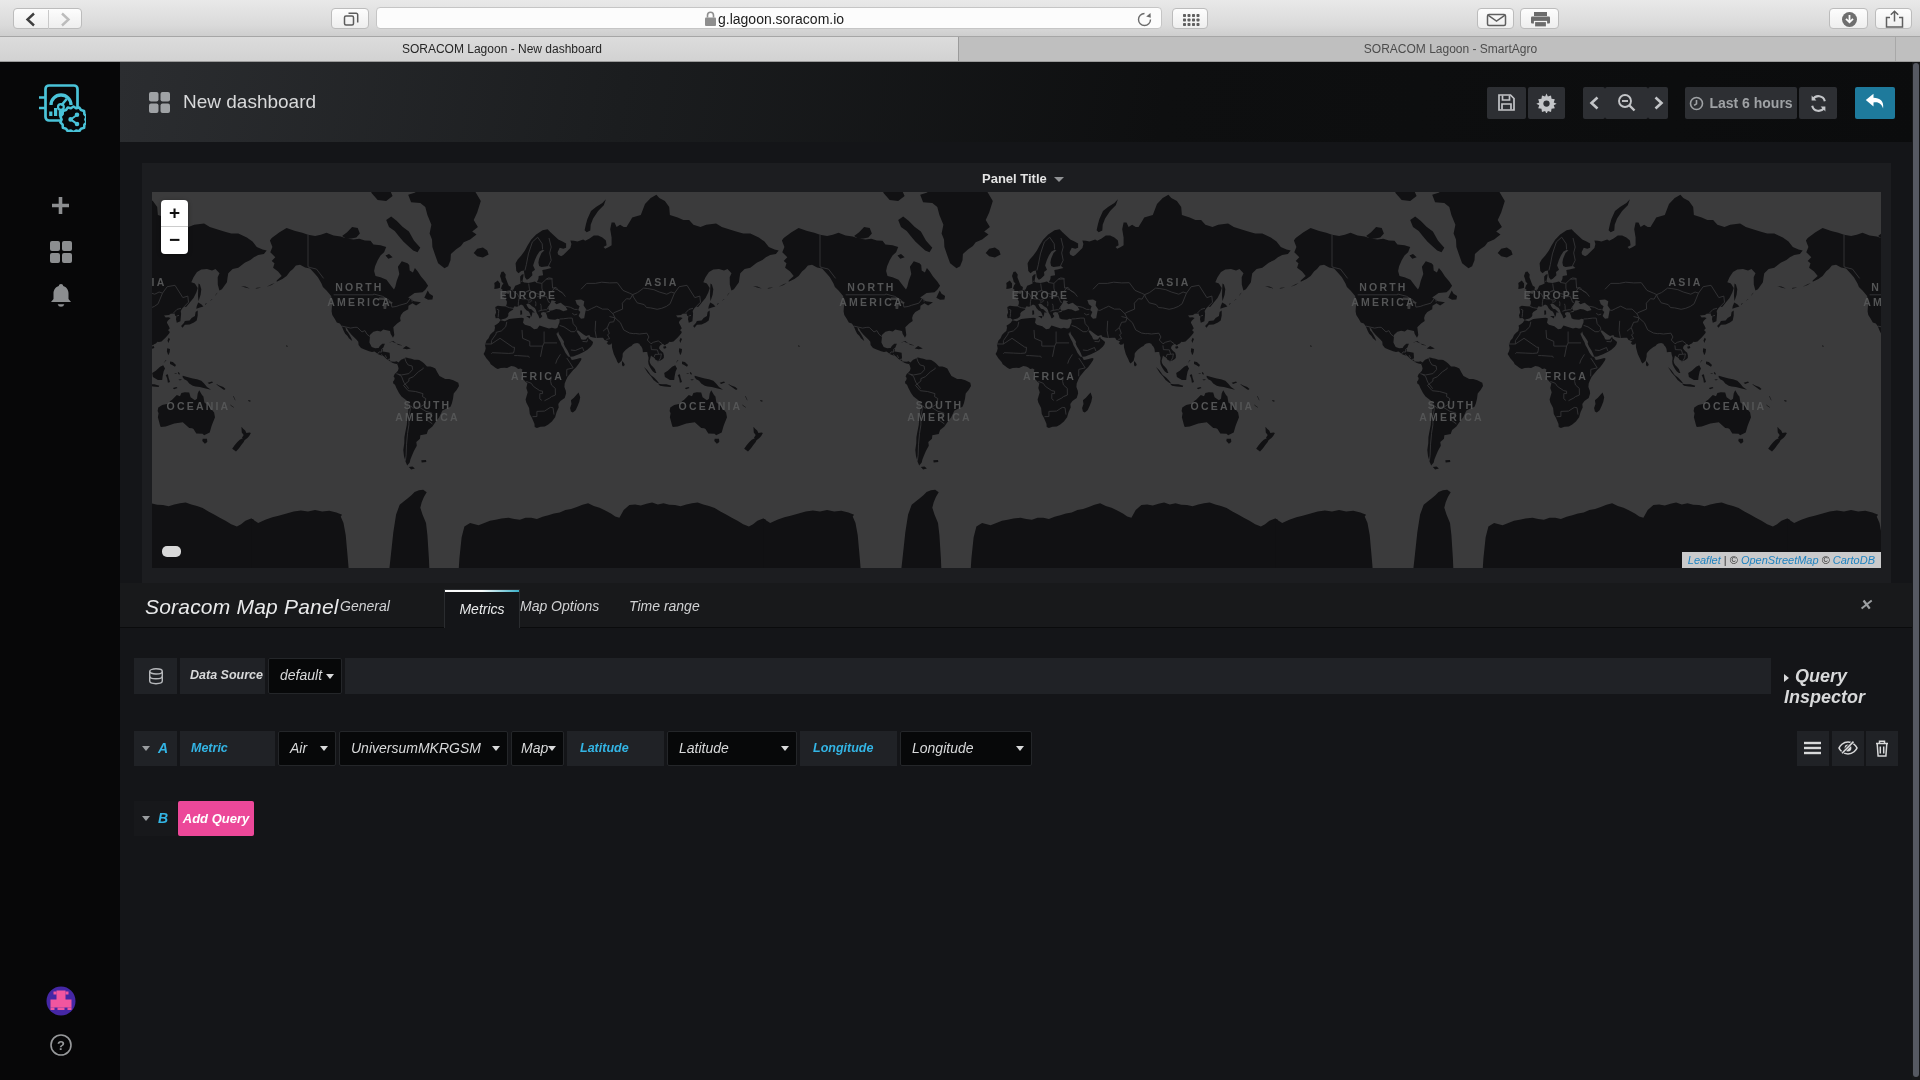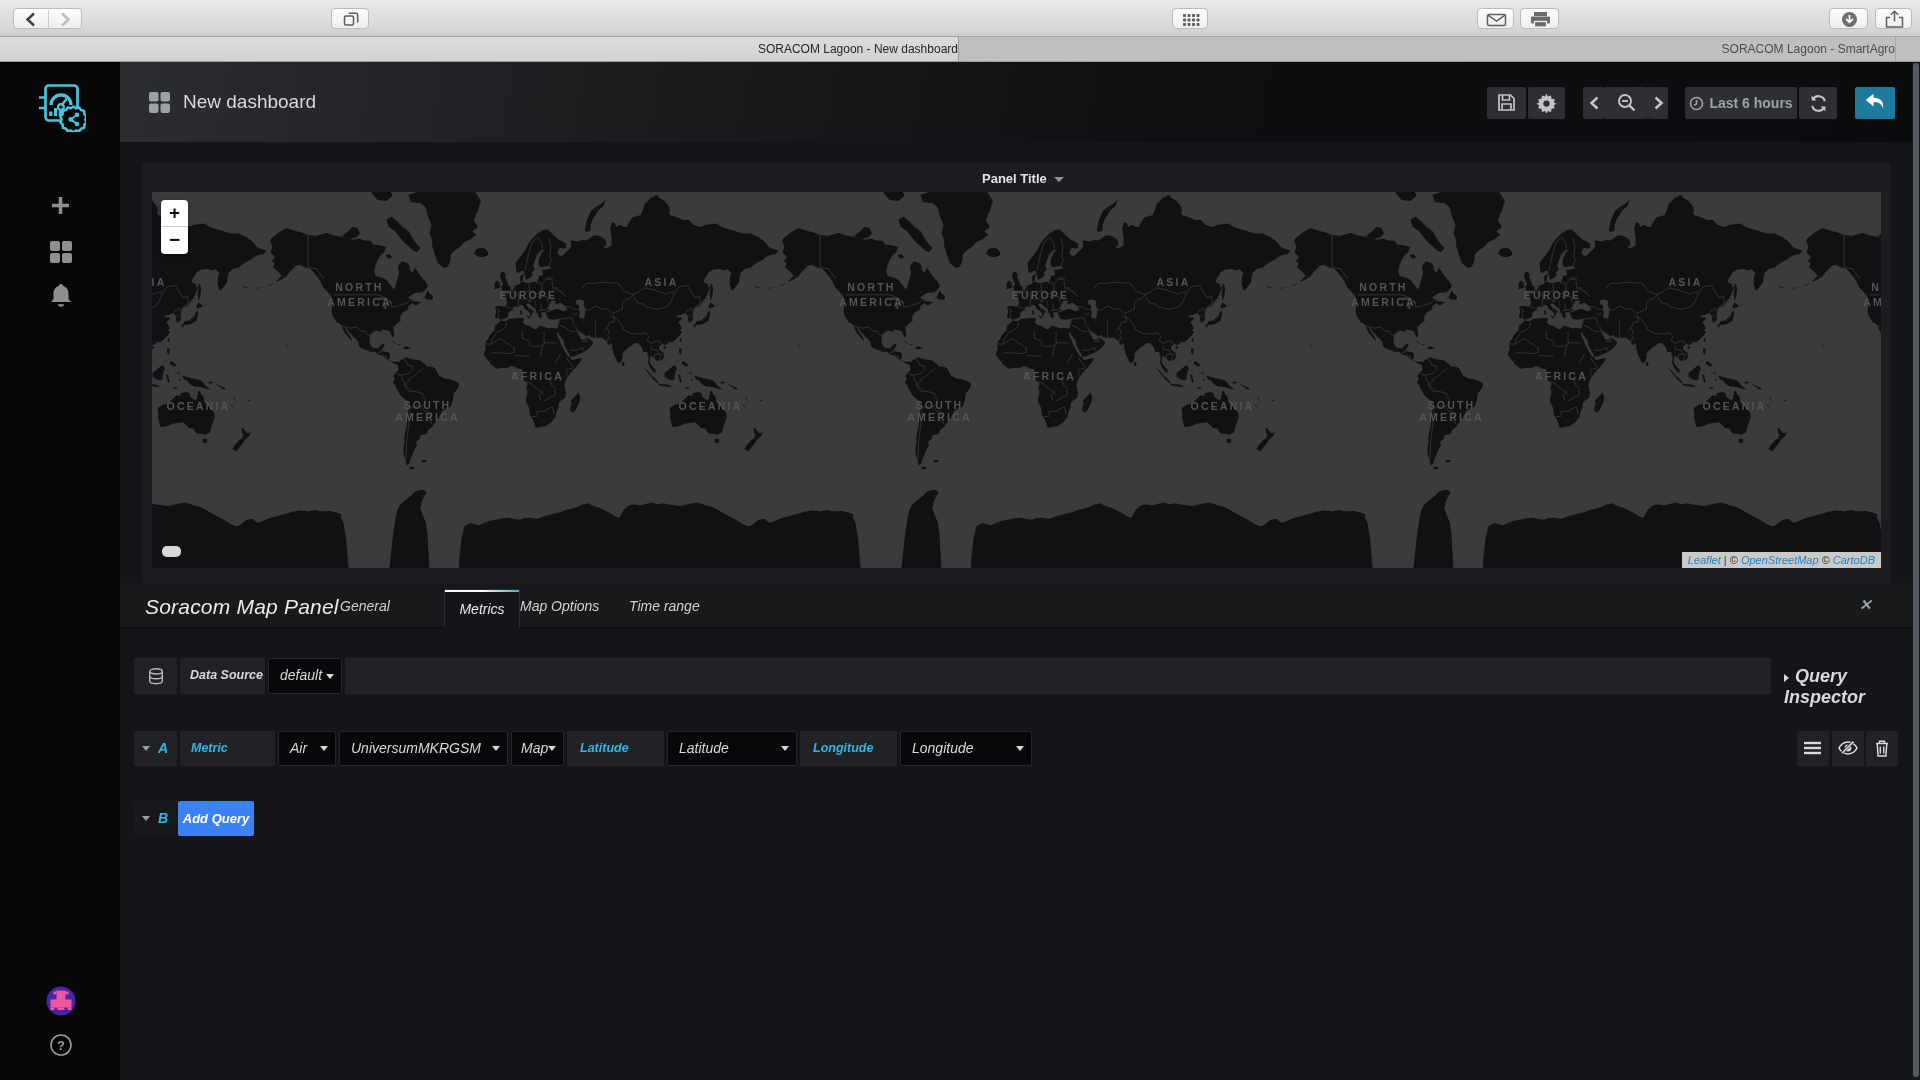--- a/index.html
+++ b/index.html
@@ -7,21 +7,21 @@
 
 #toolbar { position:absolute; left:0; top:0; width:1920px; height:37px;
   background:linear-gradient(#e9e9e9, #dadada 70%, #cecece); border-bottom:1px solid #a6a6a6; }
 .sbtn { position:absolute; top:8px; height:21px; background:linear-gradient(#fdfdfd,#eeeeee);
   border:1px solid #bcbcbc; border-radius:4px; }
 #addr { position:absolute; left:376px; top:7px; width:786px; height:22px; background:#fcfcfc;
   border:1px solid #c5c5c5; border-radius:4px; }
 #addr .txt { position:absolute; left:341px; top:3px; font-size:14px; color:#1b1b1b; }
 #tabbar { position:absolute; left:0; top:37px; width:1920px; height:25px; background:#bfbfbf;
   border-bottom:1px solid #9b9b9b; }
-.tab { position:absolute; top:0; height:24px; font-size:12px; color:#333; text-align:right;
+.tab { position:absolute; top:0; height:24px; font-size:12px; color:#333; text-align:center;
   line-height:25px; overflow:hidden; white-space:nowrap;padding-left:46px; }
 
 #page { position:absolute; left:0; top:62px; width:1920px; height:1018px; background:#141518; }
 #sidebar { position:absolute; left:0; top:0; width:120px; height:1018px; background:#070708; }
 #navbar { position:absolute; left:120px; top:0; width:1800px; height:80px;
   background:linear-gradient(100deg, #2b2d30 0%, #1b1d1f 28%, #0e0f10 58%, #0b0c0d 100%); }
 #navbar .title { position:absolute; left:63px; top:29px; font-size:19px; color:#d8d9da; }
 .navbtn { position:absolute; top:25px; height:32px; background:#2d2f33; border-radius:2px;
   color:#b6b8bb; text-align:center; }
 
@@ -70,20 +70,31 @@
     <svg width="69" height="21" viewBox="0 0 69 21">
       <line x1="34.5" y1="1" x2="34.5" y2="20" stroke="#c9c9c9" stroke-width="1"></line>
       <path d="M20,4.5 L13.5,10.5 L20,16.5" stroke="#3e3e3e" stroke-width="2.4" fill="none"></path>
       <path d="M48,4.5 L54.5,10.5 L48,16.5" stroke="#bcbcbc" stroke-width="2.4" fill="none"></path>
     </svg>
   </div>
   <div class="sbtn" style="left:331px;width:38px">
     <svg width="38" height="21" viewBox="0 0 38 21">
       <rect x="12.5" y="7" width="9" height="9" rx="1.5" fill="none" stroke="#5c5c5c" stroke-width="1.5"></rect>
       <path d="M16.5,4.3 h7.7 a1.5,1.5 0 0 1 1.5,1.5 v7.7" fill="none" stroke="#5c5c5c" stroke-width="1.5"></path>
+    </svg>
+  </div>
+  <div id="addr">
+    <svg class="abs" style="left:327px;top:3px" width="13" height="16" viewBox="0 0 13 16">
+      <rect x="1" y="6.5" width="11" height="8.5" rx="1" fill="#8e8e8e"></rect>
+      <path d="M3.5,6.5 v-2.2 a3,3 0 0 1 6,0 v2.2" fill="none" stroke="#8e8e8e" stroke-width="1.6"></path>
+    </svg>
+    <div class="txt">g.lagoon.soracom.io</div>
+    <svg class="abs" style="left:760px;top:4px" width="15" height="15" viewBox="0 0 15 15">
+      <path d="M7.5,1.5 a6,6 0 1 0 6,6" fill="none" stroke="#6b6b6b" stroke-width="1.4"></path>
+      <path d="M13.5,1 l0.3,4.8 -4.6,-1.4 z" fill="#6b6b6b"></path>
     </svg>
   </div>
   <div class="sbtn" style="left:1172px;width:36px">
     <svg width="36" height="21" viewBox="0 0 36 21">
         <g fill="#5f5f5f">
       <rect x="10" y="5" width="3" height="3" rx="0.7"></rect>
           <rect x="14.5" y="5" width="3" height="3" rx="0.7"></rect>
           <rect x="19" y="5" width="3" height="3" rx="0.7"></rect>
           <rect x="23.5" y="5" width="3" height="3" rx="0.7"></rect>
       <rect x="10" y="9.5" width="3" height="3" rx="0.7"></rect>
@@ -312,21 +323,21 @@
         <svg style="position:absolute;left:9px;top:9px" width="14" height="17" viewBox="0 0 14 17">
       <path d="M1,3.5 h12 M4.5,3.5 v-2.2 h5 v2.2 M2.2,3.5 l0.9,12.5 h7.8 l0.9,-12.5" fill="none" stroke="#d8d9da" stroke-width="1.5"></path>
       <path d="M5.3,6.5 v7 M8.7,6.5 v7" stroke="#d8d9da" stroke-width="1.5"></path>
         </svg>
       </div>
 
     <div class="cell" style="left:14px;top:218px;width:43px;height:35px;background:#17181b">
         <div class="qcaret" style="left:8px;top:15px"></div>
         <span style="position:absolute;left:24px;top:9px;color:#33b5e5;font-size:14px;font-weight:bold">B</span>
       </div>
-    <div style="position:absolute;left:58px;top:218px;width:76px;height:35px;background:#3b82f6;border-radius:2px;color:#fff;font-size:13px;font-weight:bold;text-align:center;line-height:35px">Add Query</div>
+    <div style="position:absolute;left:58px;top:218px;width:76px;height:35px;background:#ec4899;border-radius:2px;color:#fff;font-size:13px;font-weight:bold;text-align:center;line-height:35px">Add Query</div>
   </div>
 
   <div id="sidebar">
     <svg class="abs" style="left:34px;top:22px" width="52" height="48" viewBox="0 0 52 48">
       <g fill="none" stroke="#4ac3d8" stroke-width="2.7" stroke-linejoin="round">
         <path d="M5,13.5 h6.5 M5,24 h6.5"></path>
         <path d="M30,36.5 h-15 a3.5,3.5 0 0 1 -3.5,-3.5 v-28 a3.5,3.5 0 0 1 3.5,-3.5 h25 a3.5,3.5 0 0 1 3.5,3.5 v21"></path>
         <path d="M17,21 a10,10 0 0 1 20,0" stroke-width="3.3"></path>
         <path d="M27.2,21.5 l5.6,-6.6" stroke-width="2.4"></path>
         <circle cx="26.9" cy="23" r="2.9" stroke-width="2.2"></circle>

